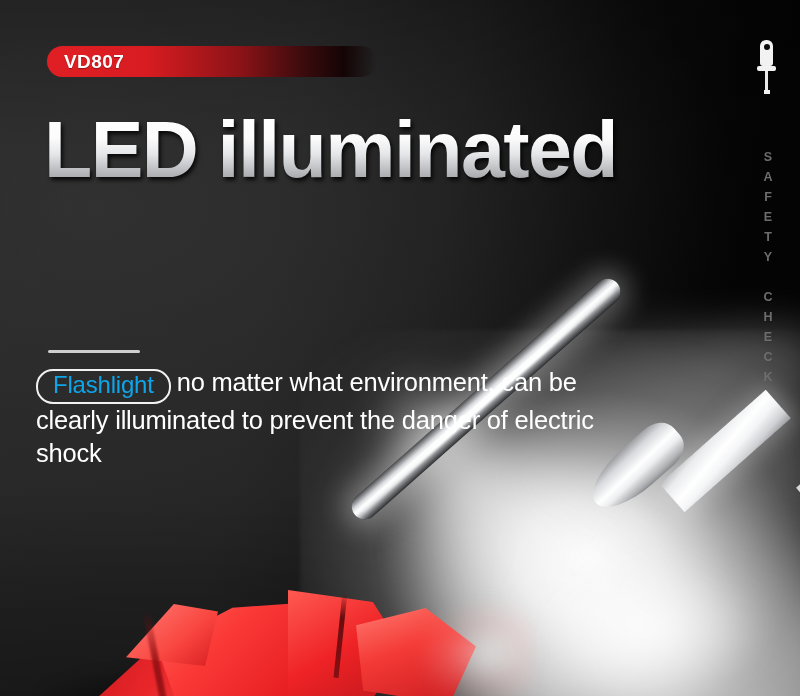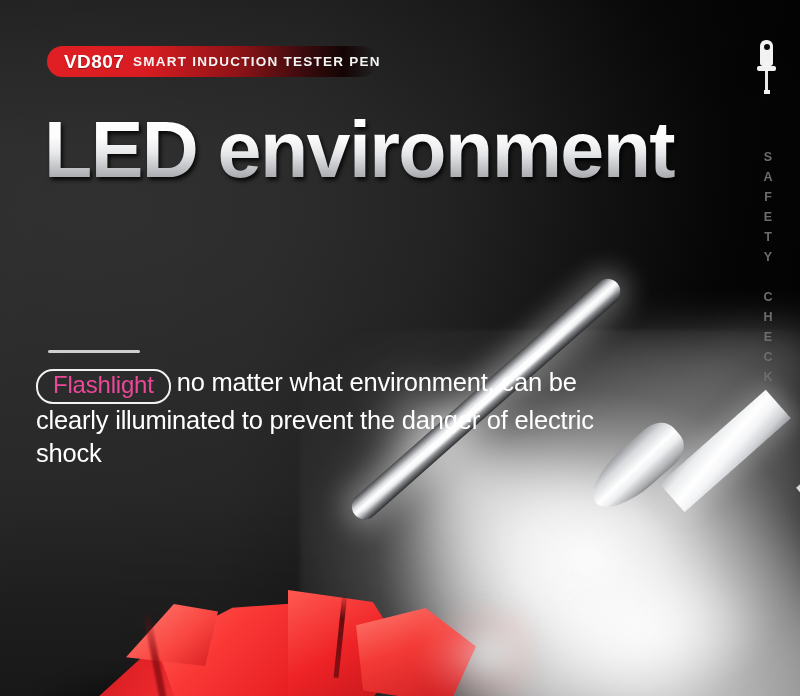--- a/index.html
+++ b/index.html
@@ -290,21 +290,21 @@
     font-size:25.5px;
     line-height:1.30;
     letter-spacing:-.2px;
   }
   .copy p { margin:0; }
   .pill {
     display:inline-block;
     border:2px solid #f2f2f2;
     border-radius:17px;
     padding:1px 15px 3px;
-    color:#ec4899;
+    color:#0ea5e9;
     font-size:24px;
     line-height:1.12;
     vertical-align:-2px;
     margin-right:6px;
   }
 
   
   .rail-icon {
     position:absolute;
     left:756px; top:40px;
@@ -377,25 +377,24 @@
     <div class="shaft"></div>
     <div class="shaft-spec"></div>
     <div class="blade-neck"></div>
     <div class="blade-flat"></div>
     <div class="blade-tip"></div>
   </div>
   <div class="glow-hot"></div>
 
   <div class="badge">
     <span class="badge-model">VD807</span>
-    <span class="badge-sub">SMART INDUCTION TESTER PEN</span>
   </div>
 
   <div class="headline">
-    <div class="hl-line">LED environment</div>
+    <div class="hl-line">LED illuminated</div>
   </div>
 
   <div class="divider"></div>
 
   <div class="copy">
     <p>
       <span class="pill">Flashlight</span><span>no matter what environment, can be clearly illuminated to prevent the danger of electric shock</span>
     </p>
   </div>
 

